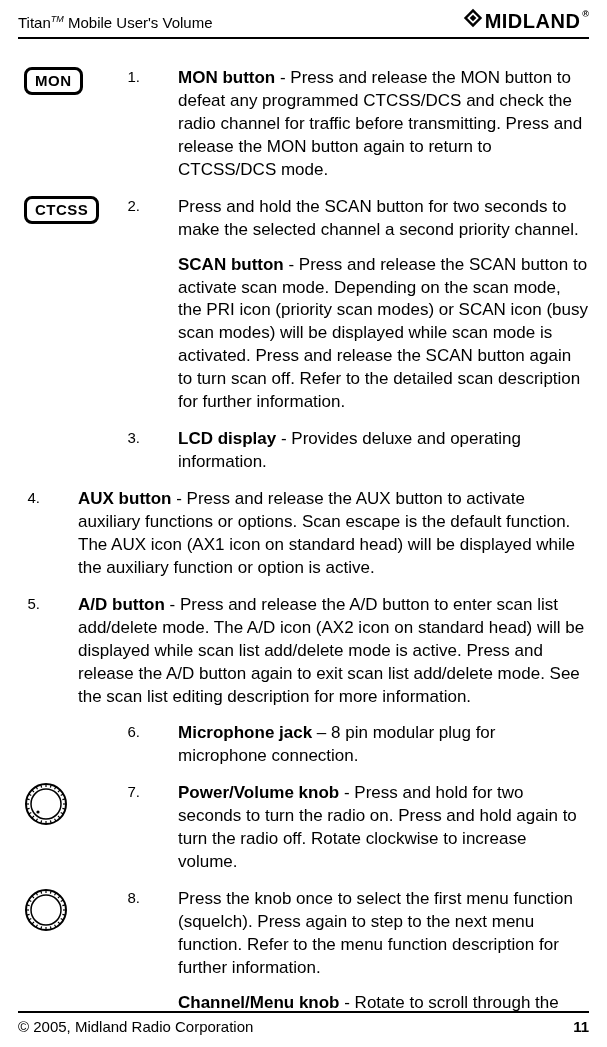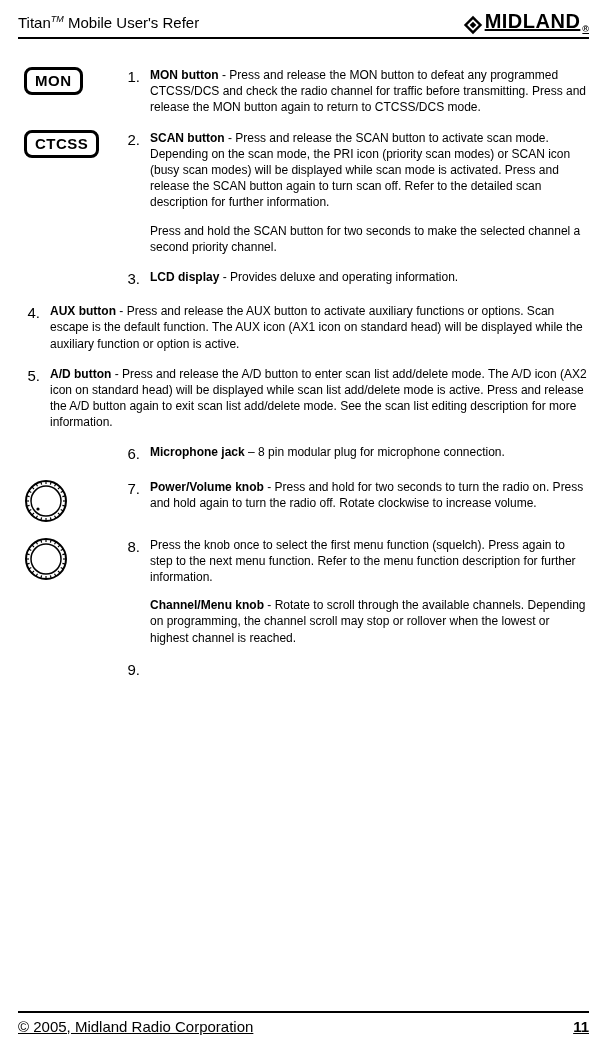--- a/index.html
+++ b/index.html
@@ -25,23 +25,22 @@
     justify-content: space-between;
     border-bottom: 2px solid #000;
     padding-bottom: 2px;
   }
   .header-title {
     font-size: 15px;
     padding-bottom: 2px;
   }
   .logo {
     display: flex;
-    align-items: flex-end;
+    align-items: flex-start;
     gap: 2px;
-    text-decoration: underline;
   }
   .logo-diamond {
     width: 20px; height: 20px;
     display: inline-block;
   }
   .logo-text {
     font-weight: 900;
     font-size: 20px;
     letter-spacing: 0.5px;
   }
@@ -84,45 +83,45 @@
   }
   .num-col {
     width: 32px;
     flex: 0 0 32px;
     text-align: right;
     padding-right: 10px;
     font-size: 15px;
   }
   .text-col {
     flex: 1;
-    font-size: 12px;
+    font-size: 17px;
+    margin-left: 28px;
   }
   .text-col p { margin-bottom: 12px; }
   .text-col p:last-child { margin-bottom: 0; }
   .term { font-weight: 700; }
   .footer {
     border-top: 2px solid #000;
     display: flex;
     justify-content: space-between;
     align-items: center;
     padding: 4px 0 10px 0;
     font-size: 15px;
-    text-decoration: underline;
   }
   .pagenum { font-weight: 700; }
   sup.tm { font-size: 0.6em; font-style: italic; }
 </style>
 </head>
 <body>
 
 <div class="page">
 
   <div class="header">
     <div class="header-title">
-      <span>Titan</span><sup class="tm">TM</sup><span> Mobile User's Refer</span>
+      <span>Titan</span><sup class="tm">TM</sup><span> Mobile User's Volume</span>
     </div>
     <div class="logo">
       <span class="logo-diamond">
         <svg viewBox="0 0 24 24" width="20" height="20">
           <polygon points="12,1 23,12 12,23 1,12" fill="#000"></polygon>
           <polygon points="12,5 19,12 12,19 5,12" fill="#fff"></polygon>
           <polygon points="12,8 16,12 12,16 8,12" fill="#000"></polygon>
         </svg>
       </span>
       <span class="logo-text">MIDLAND</span>
@@ -140,22 +139,22 @@
         <div class="text-col">
           <p><span class="term">MON button</span><span> - Press and release the MON button to defeat any programmed CTCSS/DCS and check the radio channel for traffic before transmitting. Press and release the MON button again to return to CTCSS/DCS mode.</span></p>
         </div>
       </div>
       <div class="row">
         <div class="icon-col">
           <div class="btn-box">CTCSS</div>
         </div>
         <div class="num-col">2.</div>
         <div class="text-col">
+          <p>Press and hold the SCAN button for two seconds to make the selected channel a second priority channel.</p>
           <p><span class="term">SCAN button</span><span> - Press and release the SCAN button to activate scan mode. Depending on the scan mode, the PRI icon (priority scan modes) or SCAN icon (busy scan modes) will be displayed while scan mode is activated. Press and release the SCAN button again to turn scan off. Refer to the detailed scan description for further information.</span></p>
-          <p>Press and hold the SCAN button for two seconds to make the selected channel a second priority channel.</p>
         </div>
       </div>
       <div class="row">
         <div class="icon-col"></div>
         <div class="num-col">3.</div>
         <div class="text-col">
           <p><span class="term">LCD display</span><span> - Provides deluxe and operating information.</span></p>
         </div>
       </div>
       <div class="row">

